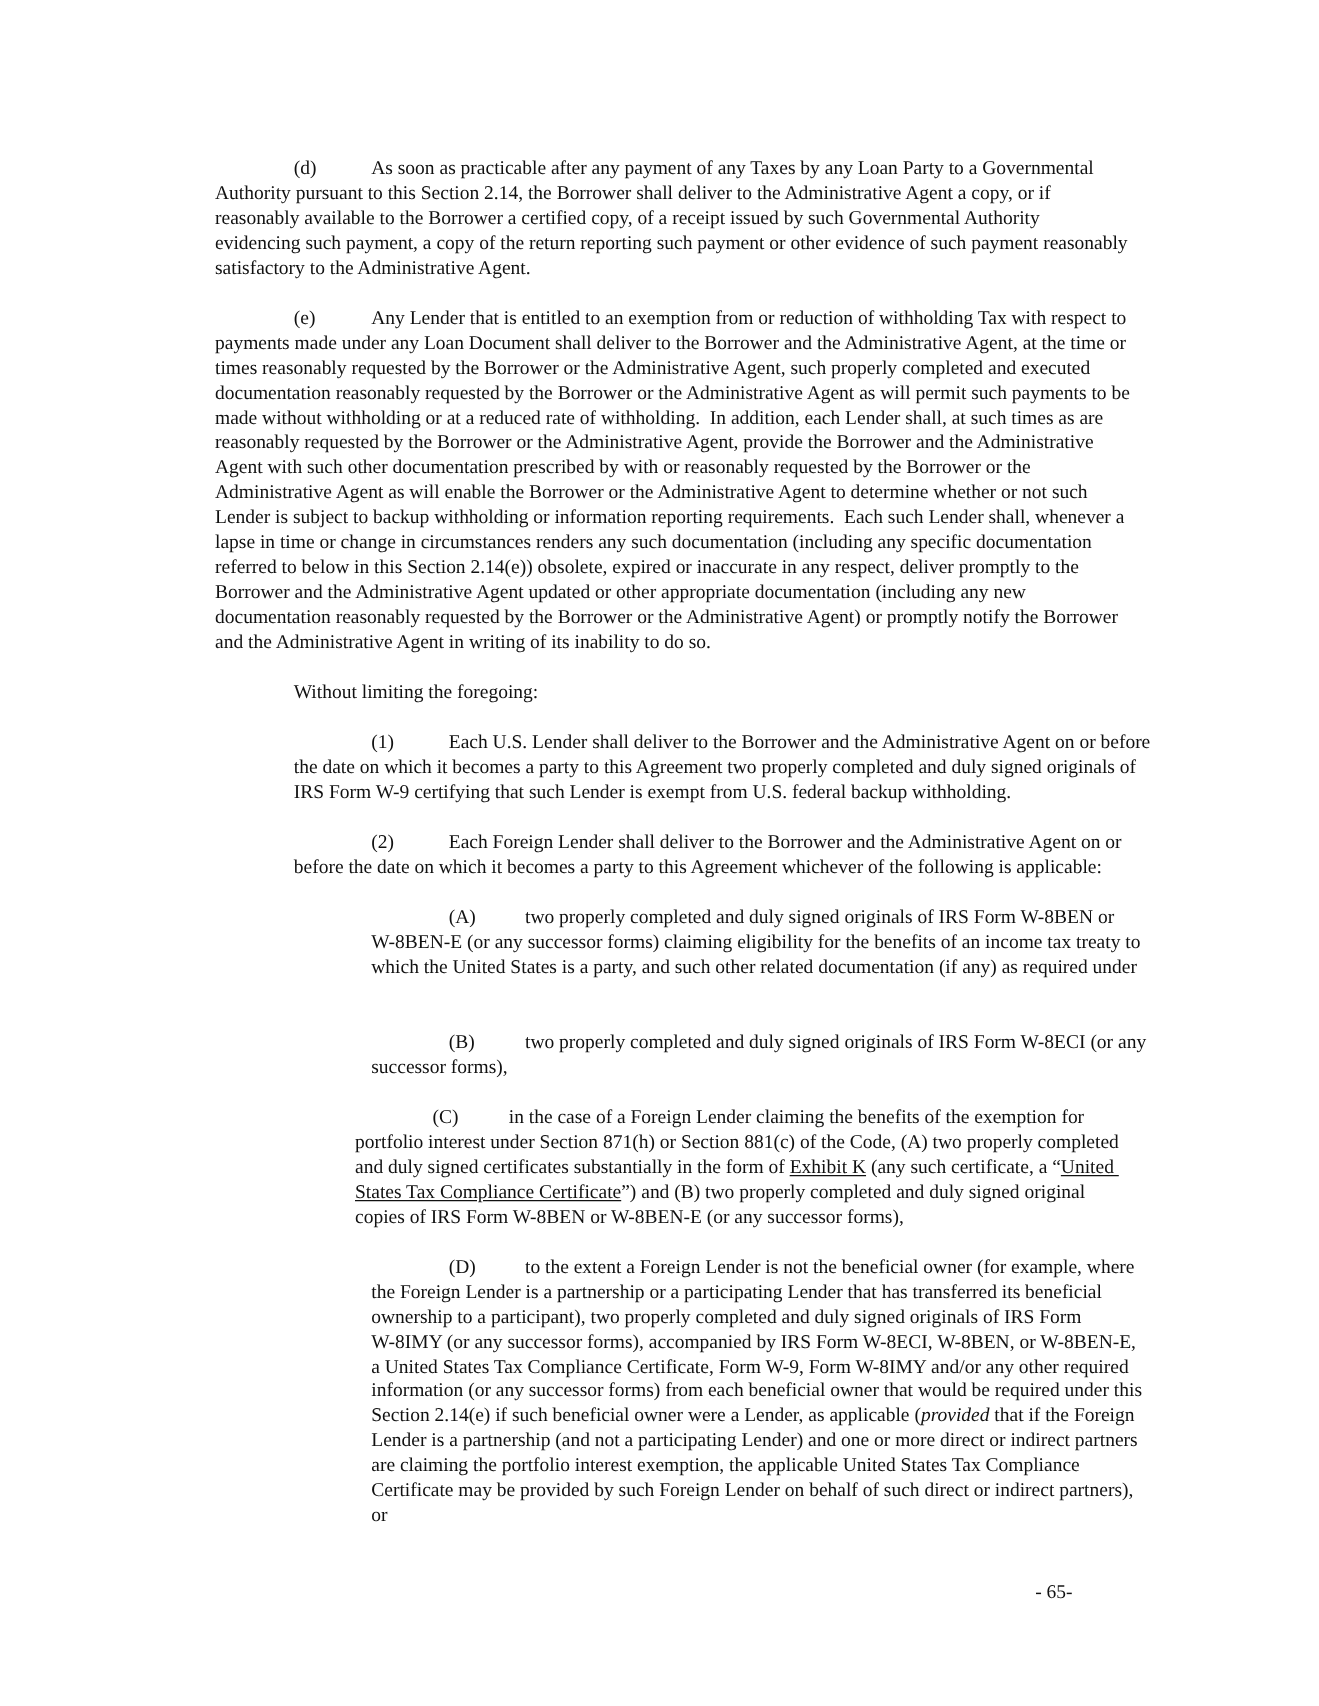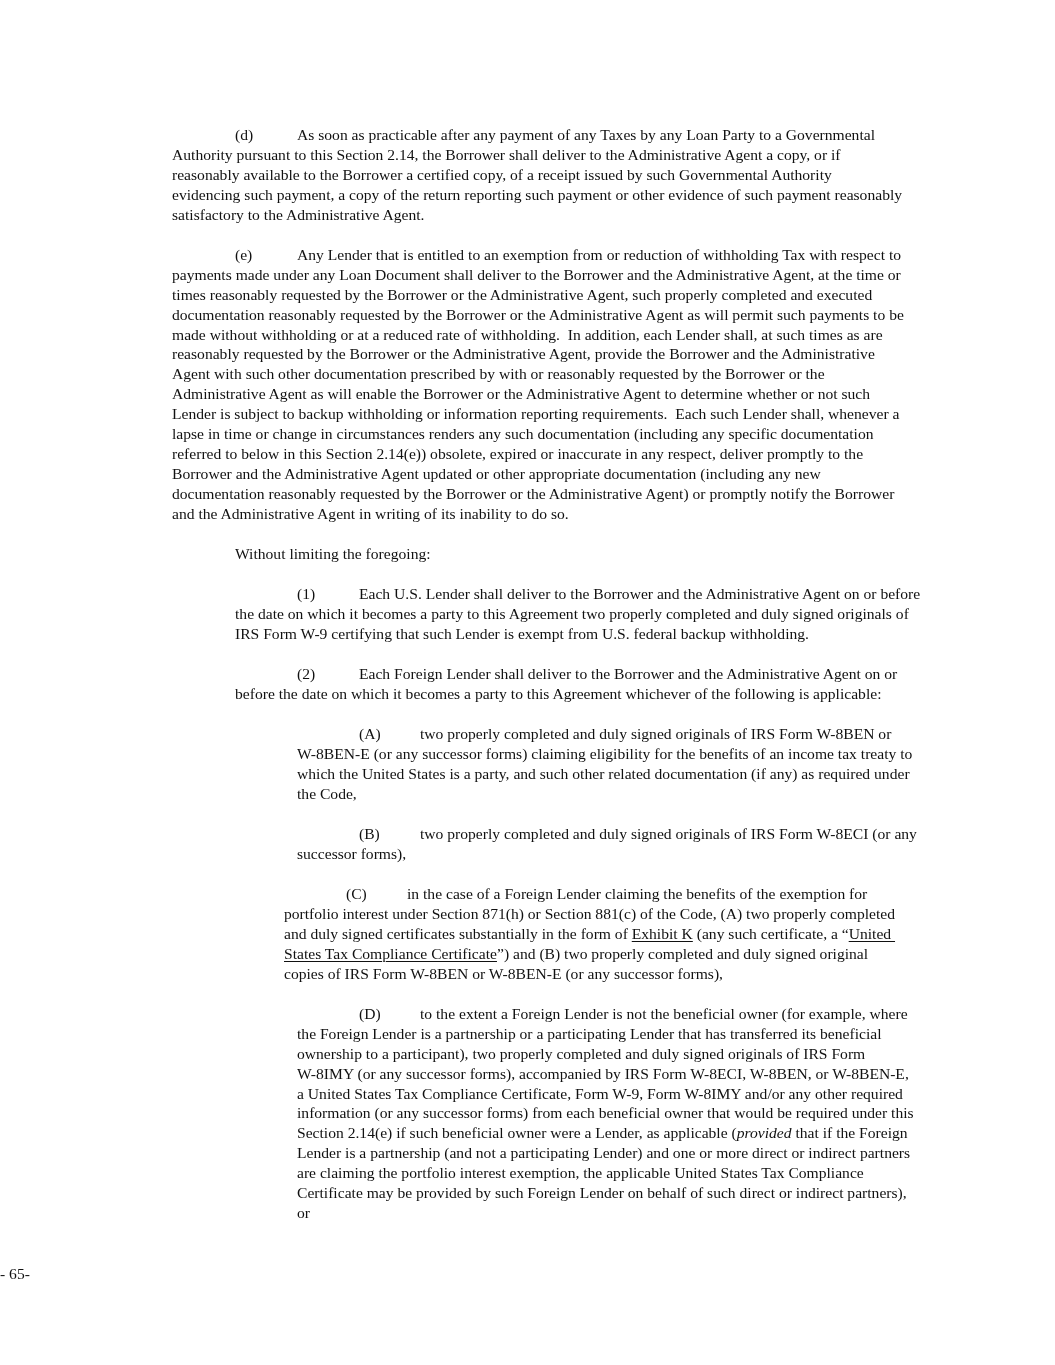--- a/index.html
+++ b/index.html
@@ -5,21 +5,21 @@
   html, body { margin: 0; padding: 0; background: #ffffff; }
   body {
     width: 1055px; height: 1365px; position: relative; overflow: hidden;
     font-family: "Liberation Serif", serif; color: #111; font-size: 15.6px;
   }
   .page { position: absolute; left: 0; top: 0; width: 1055px; height: 1365px; }
   .para { position: absolute; line-height: 19.9px; white-space: nowrap; margin-left: 48px; }
   .line { display: block; height: 19.9px; }
   .label { display: inline-block; }
   u { text-decoration: underline; text-underline-offset: 2px; }
-  .footer { position: absolute; top: 1264px; left: 0; width: 858px; text-align: left; line-height: 20px; }
+  .footer { position: absolute; top: 1264px; left: 0; width: 858px; text-align: right; line-height: 20px; }
 </style>
 </head>
 <body>
 
 <div class="page">
 
   <div class="para" style="left:124px; top:125px;">
     <span class="line"><span class="label" style="margin-left:63px; width:62px;">(d)</span><span>As soon as practicable after any payment of any Taxes by any Loan Party to a Governmental</span></span>
     <span class="line">Authority pursuant to this Section 2.14, the Borrower shall deliver to the Administrative Agent a copy, or if</span>
     <span class="line">reasonably available to the Borrower a certified copy, of a receipt issued by such Governmental Authority</span>
@@ -56,21 +56,20 @@
 
   <div class="para" style="left:187px; top:664px;">
     <span class="line"><span class="label" style="margin-left:62px; width:62px;">(2)</span><span>Each Foreign Lender shall deliver to the Borrower and the Administrative Agent on or</span></span>
     <span class="line">before the date on which it becomes a party to this Agreement whichever of the following is applicable:</span>
   </div>
 
   <div class="para" style="left:249px; top:724px;">
     <span class="line"><span class="label" style="margin-left:62px; width:61px;">(A)</span><span>two properly completed and duly signed originals of IRS Form W-8BEN or</span></span>
     <span class="line">W-8BEN-E (or any successor forms) claiming eligibility for the benefits of an income tax treaty to</span>
     <span class="line">which the United States is a party, and such other related documentation (if any) as required under</span>
-    <span class="line">the Code,</span>
   </div>
 
   <div class="para" style="left:249px; top:824px;">
     <span class="line"><span class="label" style="margin-left:62px; width:61px;">(B)</span><span>two properly completed and duly signed originals of IRS Form W-8ECI (or any</span></span>
     <span class="line">successor forms),</span>
   </div>
 
   <div class="para" style="left:236px; top:884px;">
     <span class="line"><span class="label" style="margin-left:62px; width:61px;">(C)</span><span>in the case of a Foreign Lender claiming the benefits of the exemption for</span></span>
     <span class="line">portfolio interest under Section 871(h) or Section 881(c) of the Code, (A) two properly completed</span>

